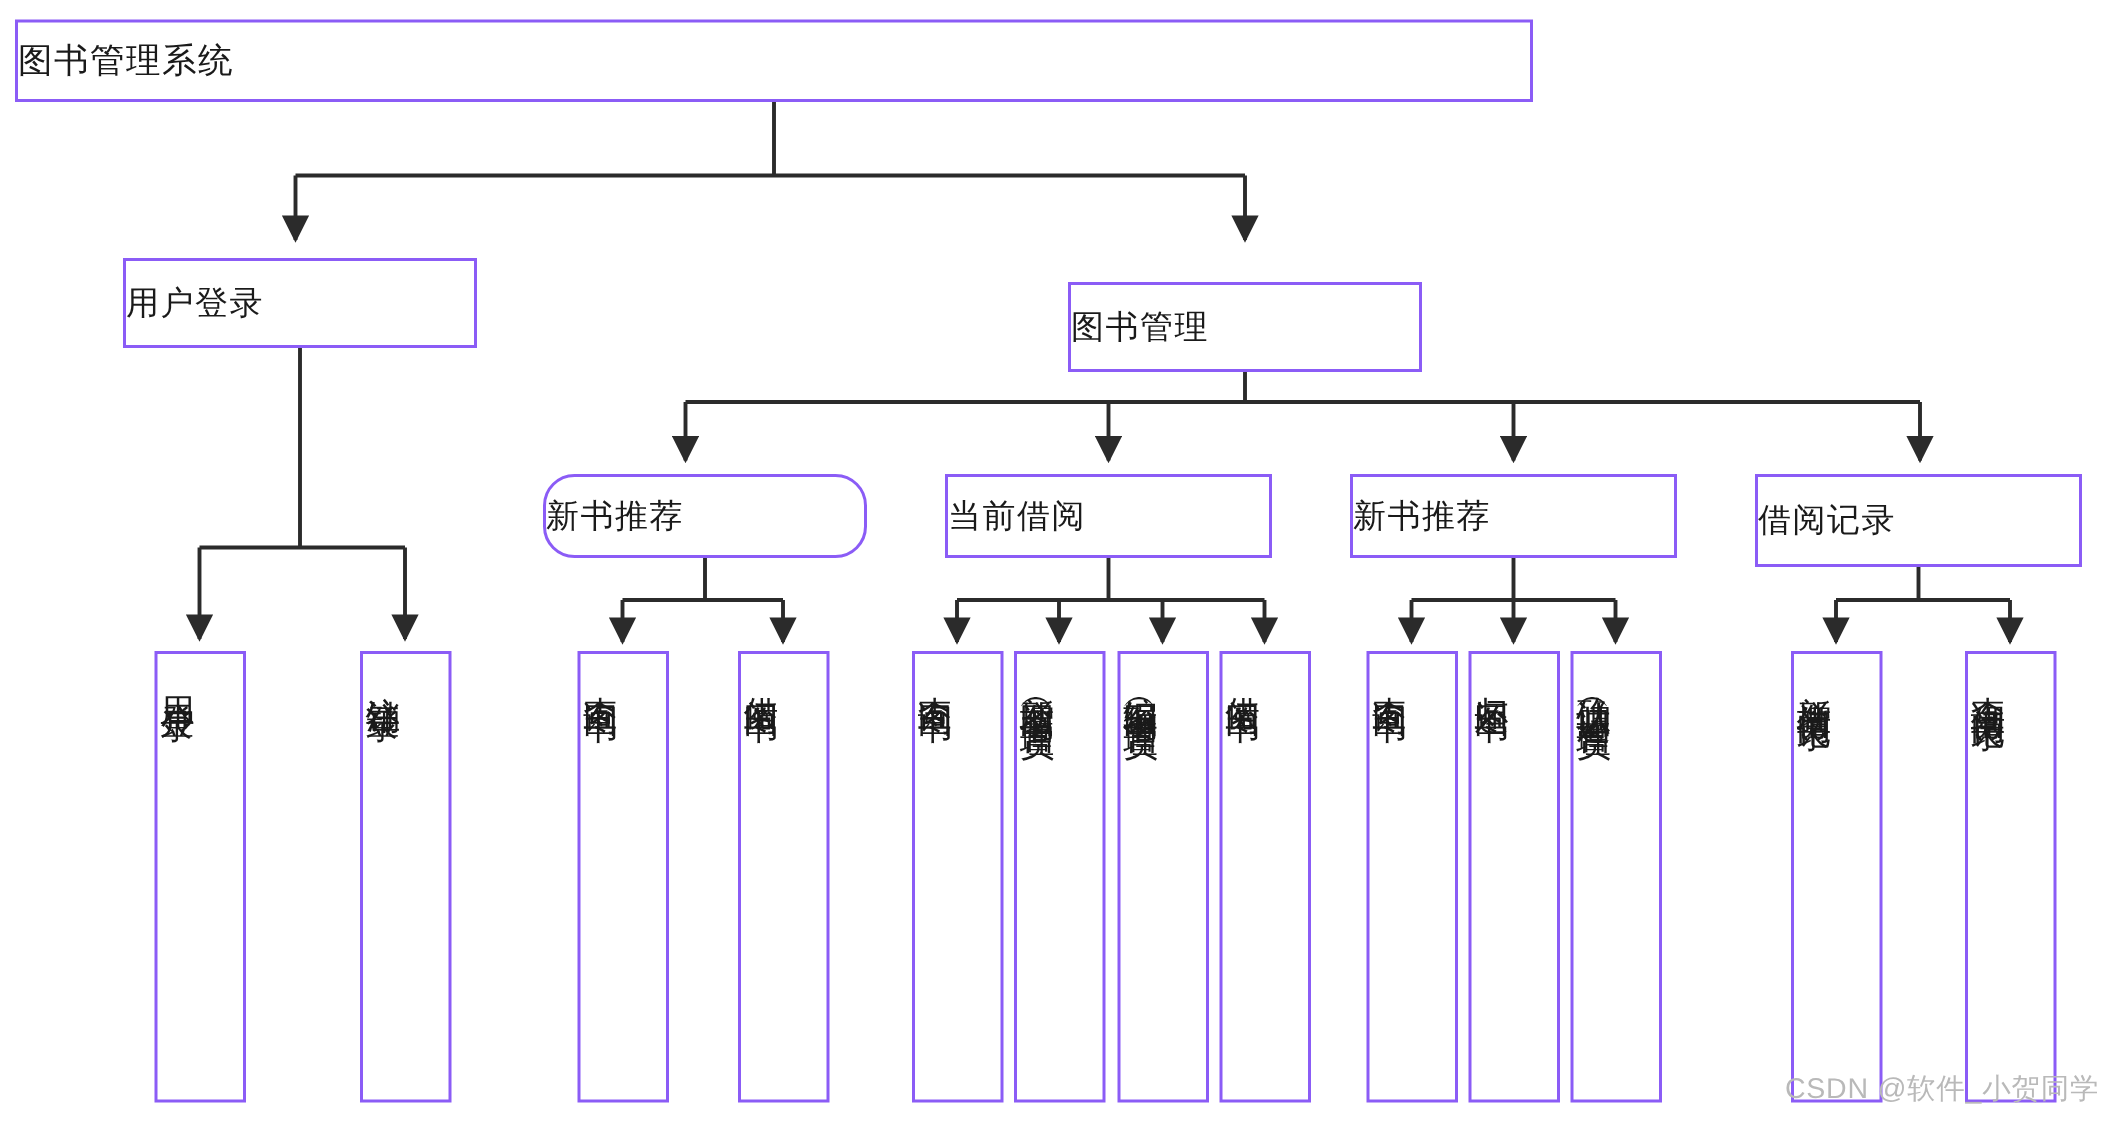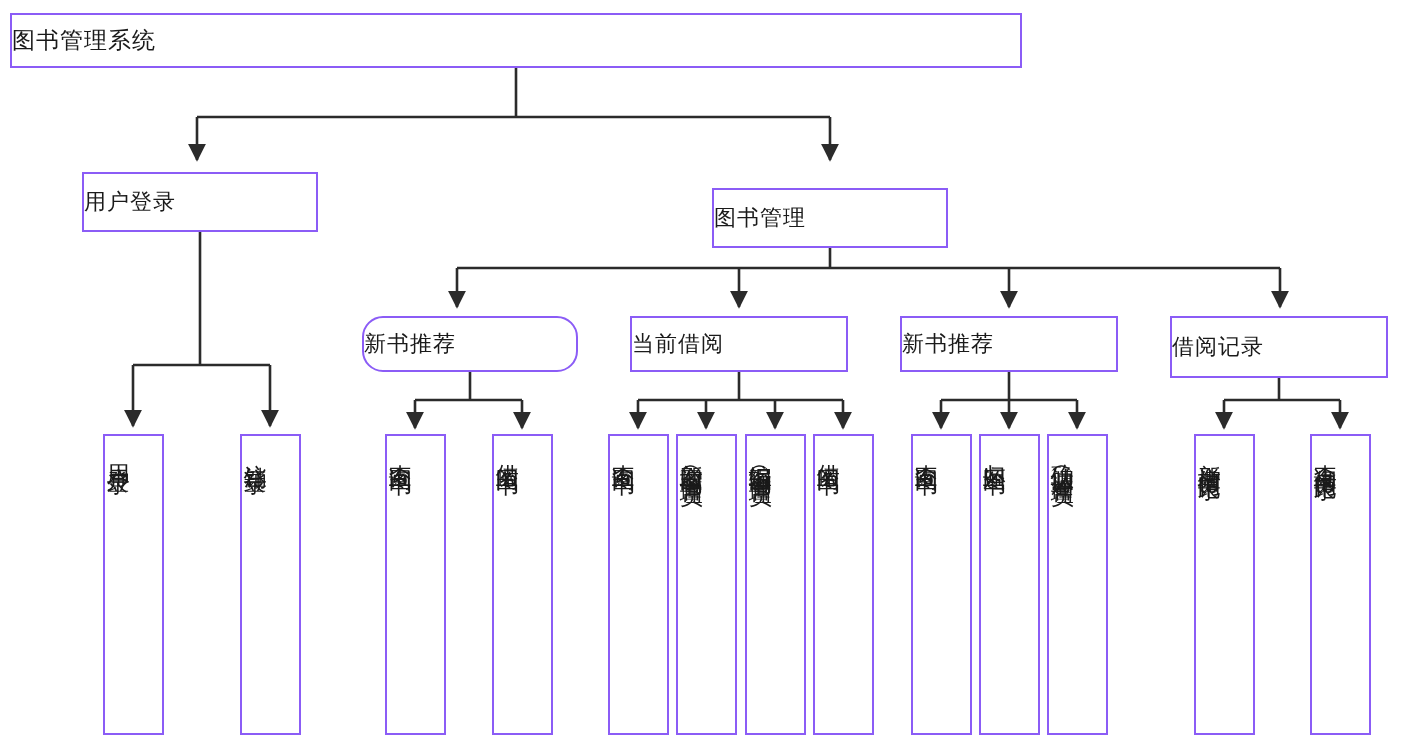--- a/index.html
+++ b/index.html
@@ -182,14 +182,15 @@
     <span class="label">确认归还（管理员）</span>
   </div>
 
   <div class="node vert" style="left:1194px; top:434px; width:61px; height:301px;">
     <span class="label">新增借阅记录</span>
   </div>
   <div class="node vert" style="left:1310px; top:434px; width:61px; height:301px;">
     <span class="label">查询借阅记录</span>
   </div>
 
+  <div class="watermark" style="left:1190px; top:713px;">CSDN @软件_小贺同学</div>
 
 </div>
 
 </body></html>

